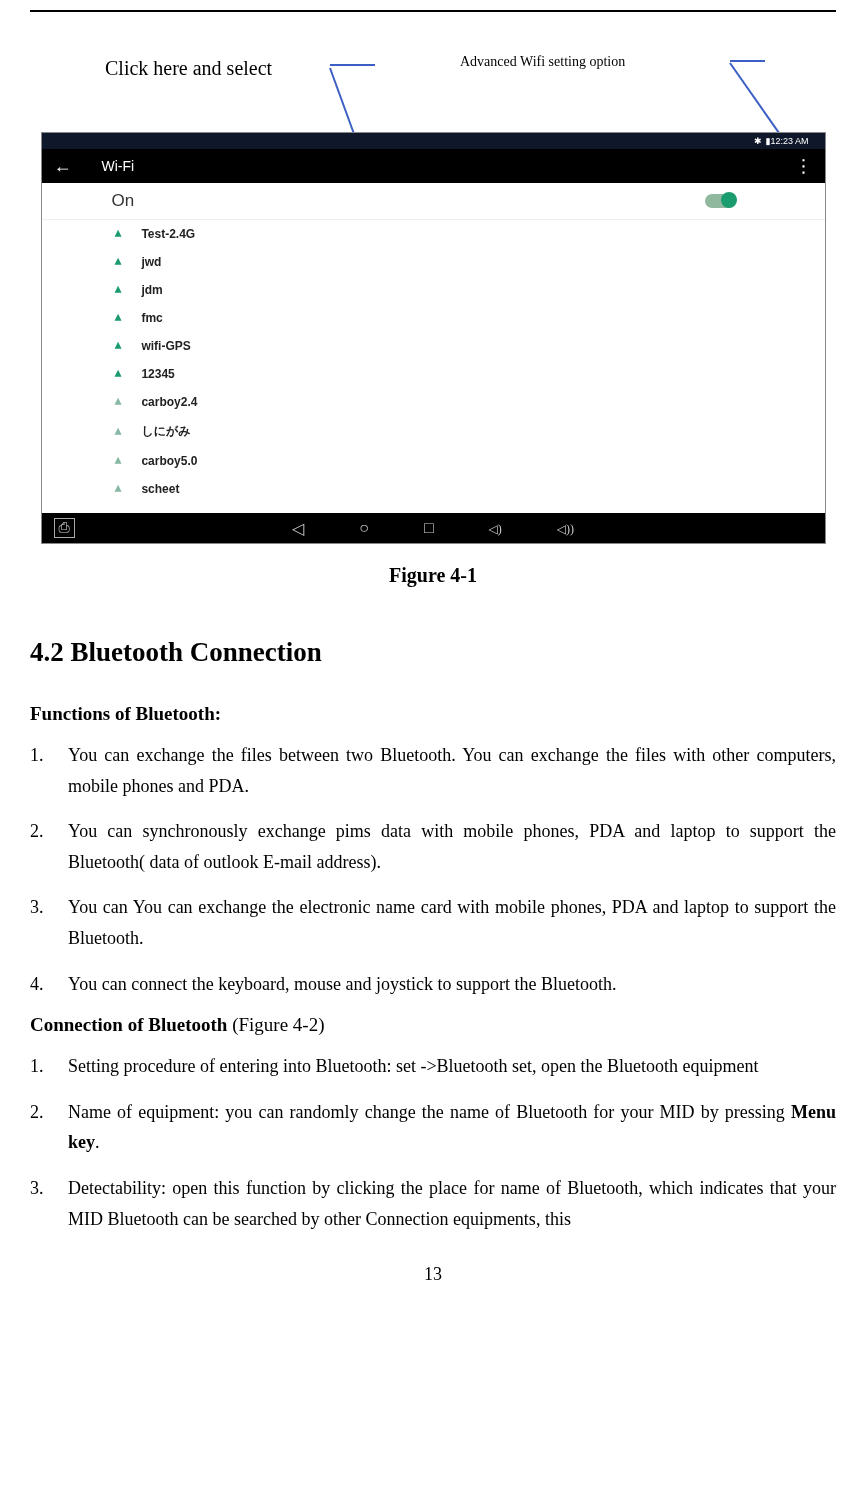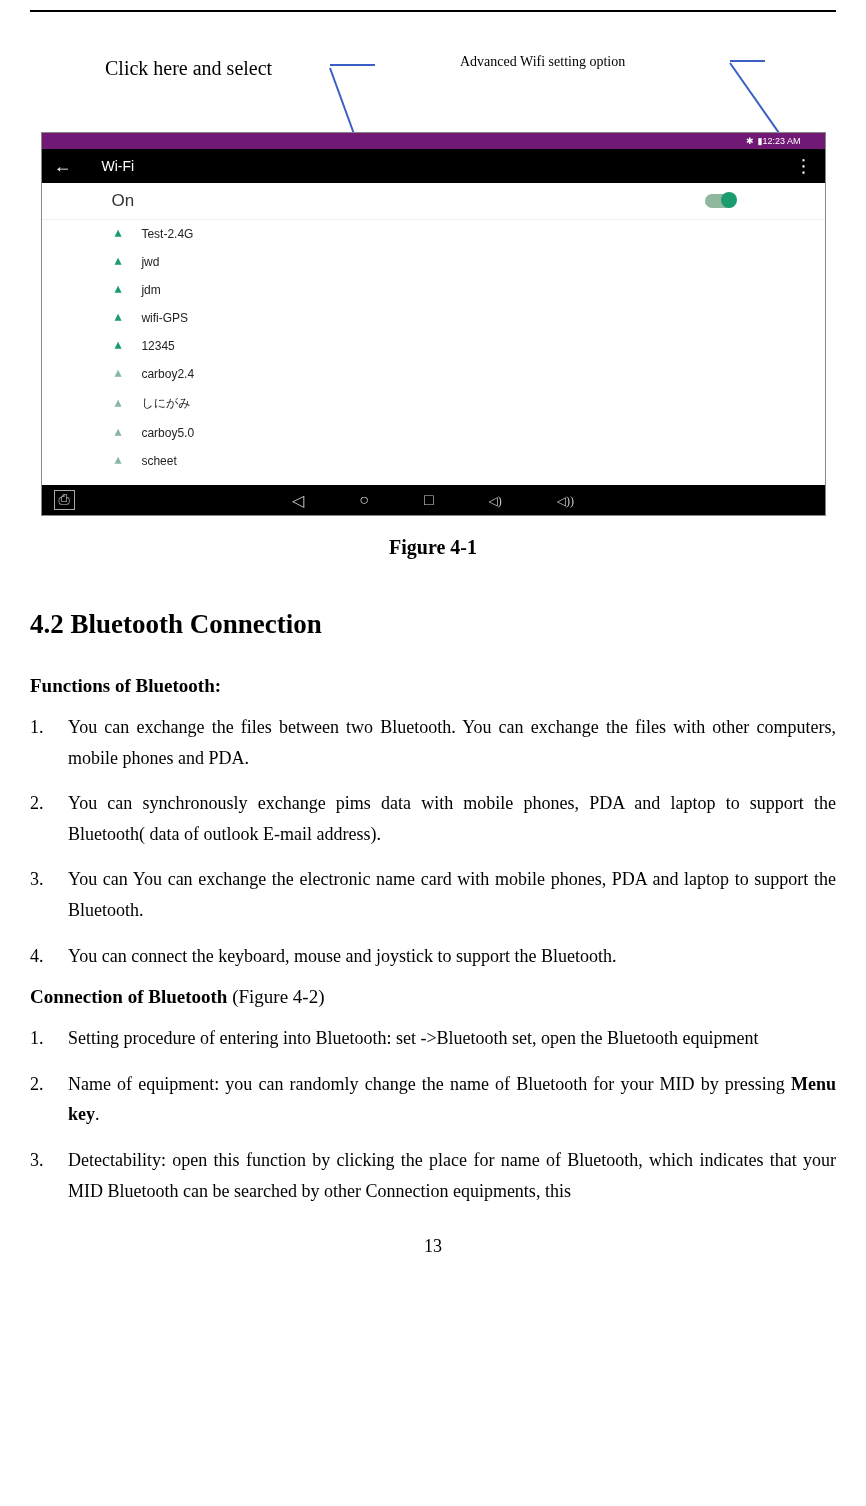--- a/index.html
+++ b/index.html
@@ -76,26 +76,26 @@
       background: #3b5fc4;
     }
     .screenshot {
       border: 1px solid #888;
       width: 785px;
       margin: 0 auto;
       background: #000;
       position: relative;
     }
     .status-bar {
-      background: #701a75;
+      background: #0f172a;
       height: 16px;
       display: flex;
       justify-content: flex-end;
       align-items: center;
-      padding-right: 24px;
+      padding-right: 16px;
       color: #fff;
       font-size: 9px;
       font-family: Arial, sans-serif;
     }
     .status-icons {
       display: flex;
       gap: 4px;
       align-items: center;
     }
     .status-bt::before { content: "✱"; font-size: 9px; }
@@ -154,21 +154,21 @@
       background: #fff;
       padding: 0;
     }
     .wifi-item {
       display: flex;
       align-items: center;
       padding: 7px 70px;
       font-family: Arial, sans-serif;
       font-size: 12px;
       color: #222;
-      font-weight: normal;
+      font-weight: bold;
     }
     .wifi-icon {
       color: #1a9c6f;
       font-size: 12px;
       margin-right: 18px;
       position: relative;
     }
     .wifi-icon::before {
       content: "▼";
       display: inline-block;
@@ -289,20 +289,24 @@
     <div class="wifi-item">
         <span class="wifi-icon"></span>
         <span>jwd</span>
       </div>
     <div class="wifi-item">
         <span class="wifi-icon"></span>
         <span>jdm</span>
       </div>
     <div class="wifi-item">
         <span class="wifi-icon"></span>
+        <span>fmc</span>
+      </div>
+    <div class="wifi-item">
+        <span class="wifi-icon"></span>
         <span>wifi-GPS</span>
       </div>
     <div class="wifi-item">
         <span class="wifi-icon"></span>
         <span>12345</span>
       </div>
     <div class="wifi-item">
         <span class="wifi-icon weak"></span>
         <span>carboy2.4</span>
       </div>

